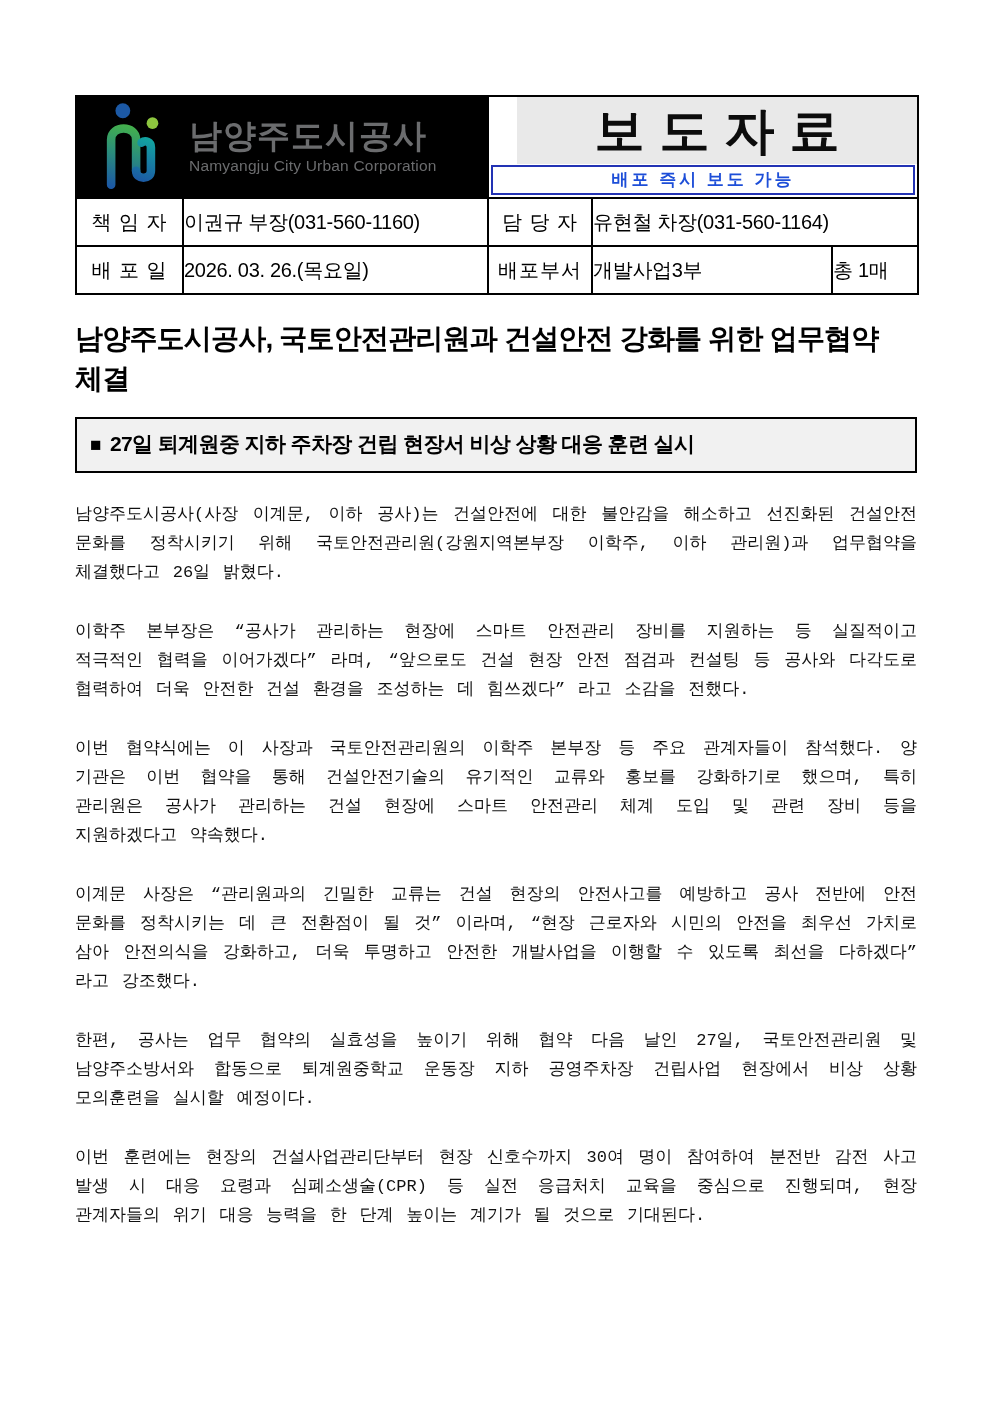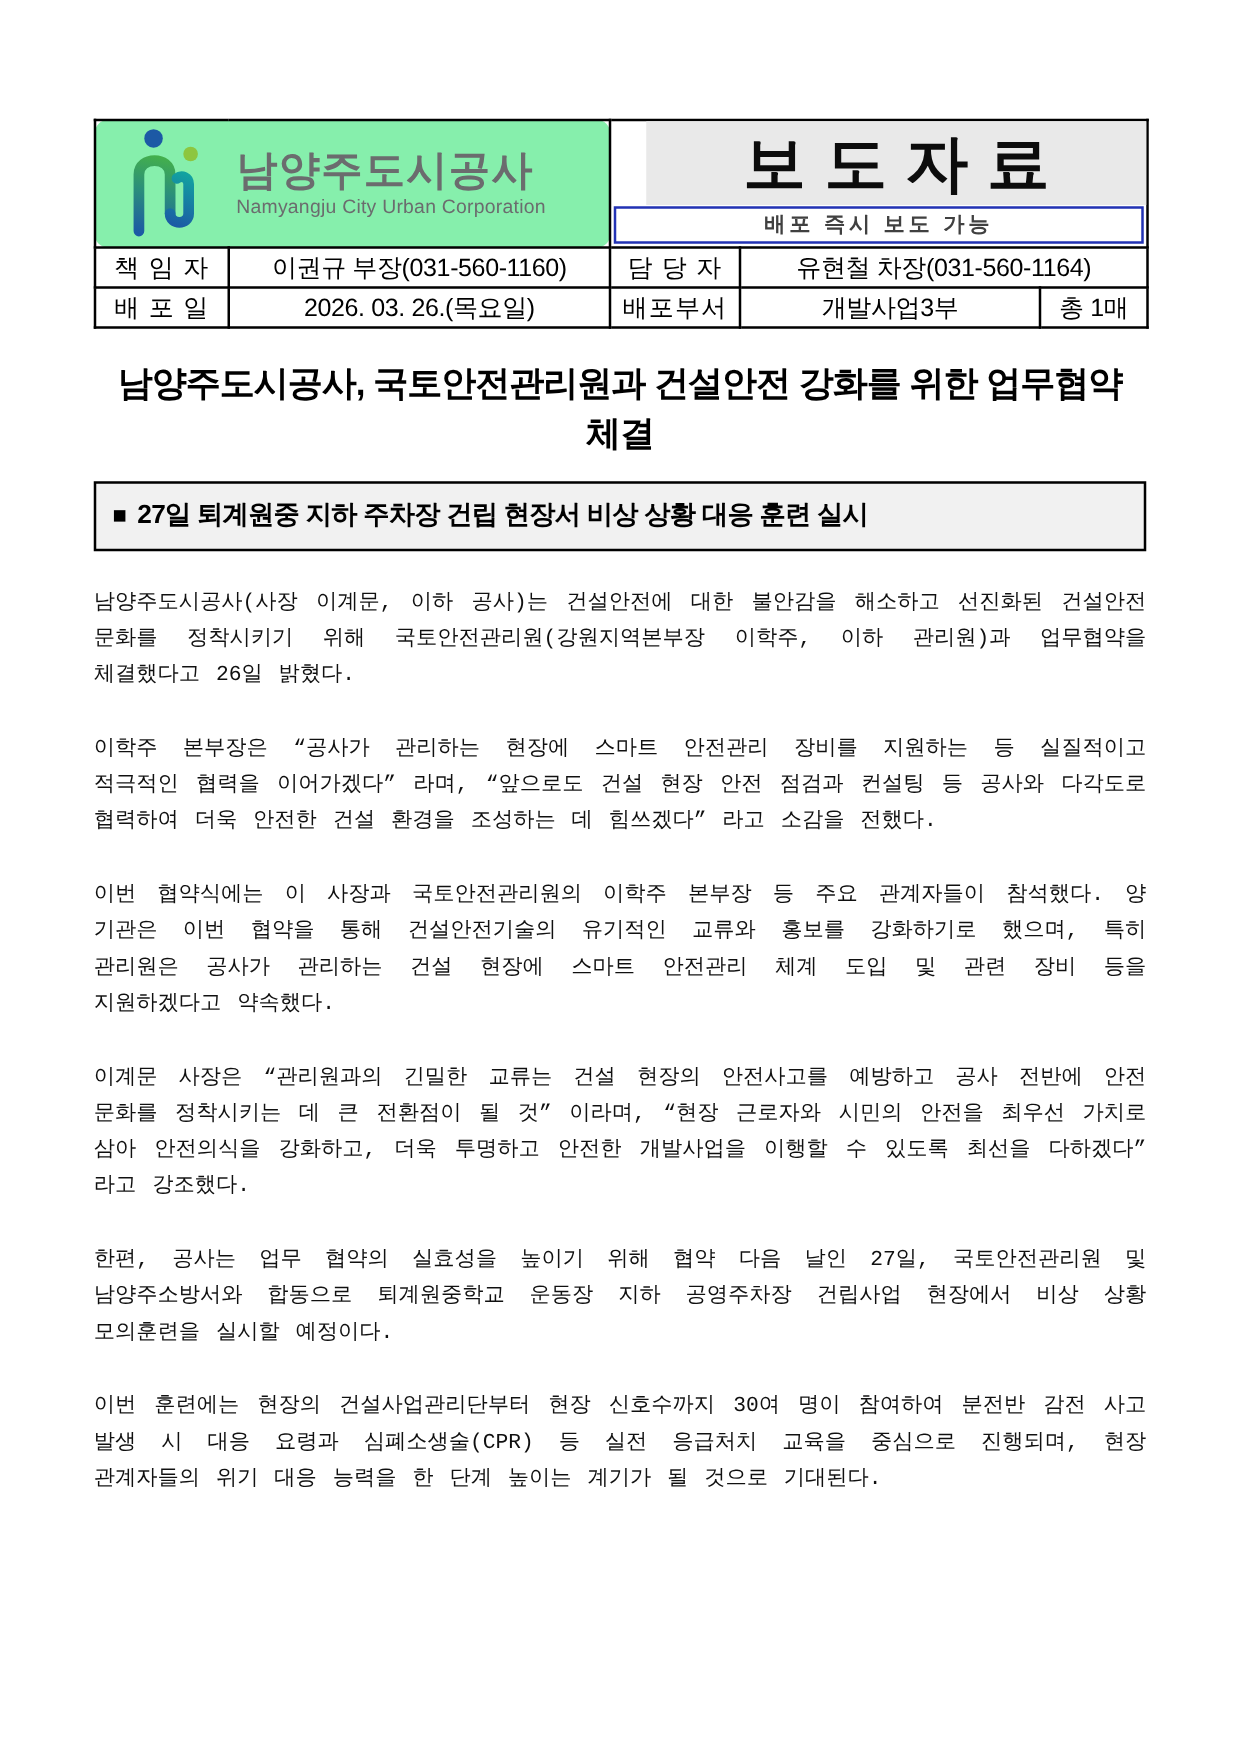--- a/index.html
+++ b/index.html
@@ -20,21 +20,21 @@
   table.masthead {
     width: 842px;
     border-collapse: collapse;
     table-layout: fixed;
   }
   table.masthead td {
     border: 2px solid #000;
     padding: 0;
   }
   tr.masthead-row td { height: 100px; }
-  .logo-cell { background: #86efac; vertical-align: middle; border-radius: 10px; }
+  .logo-cell { background: #000000; vertical-align: middle; }
   .logo-wrap { display: flex; align-items: center; padding-left: 24px; }
   .logo-mark { flex: 0 0 auto; }
   .logo-text { margin-left: 10px; }
   .org-name {
     font-size: 33px; font-weight: 700;
     color: #6b6c6e; letter-spacing: 1px; line-height: 1.05;
   }
   .org-en {
     font-size: 15.5px; color: #6b6c6e; margin-top: 3px; letter-spacing: 0.2px;
   }
@@ -48,41 +48,40 @@
     font-size: 50px; font-weight: 900;
     letter-spacing: 0.30em; text-indent: 0.30em;
     line-height: 1;
     color: #0c0c0c;
     margin-left: 28px;
   }
   .embargo-box {
     flex: 0 0 auto;
     margin: 1px 2px 2px 2px;
     border: 2px solid #2232b4;
-    color: #404040;
+    color: #1d4ed8;
     text-align: center;
     font-size: 17px; font-weight: 600;
     letter-spacing: 3px;
     padding: 1px 0 2px 0;
     background: #fff;
   }
 
   td.cell-label {
     text-align: center; vertical-align: middle;
     font-size: 20px; height: 32px; letter-spacing: 1px; margin-top: 17px;
   }
   td.cell-value {
-    text-align: center; vertical-align: middle;
-    font-size: 20px; height: 32px; letter-spacing: -0.3px;
+    text-align: left; vertical-align: middle;
+    font-size: 20px; height: 48px; letter-spacing: -0.3px;
   }
 
   
   h1.headline {
     margin: 24px 0 0 0;
-    text-align: center;
     font-size: 28px; font-weight: 800;
     letter-spacing: -0.8px;
     line-height: 1.42;
     word-break: keep-all;
     color: #000;
   }
 
   
   .bullet-box {
     margin-top: 18px;

